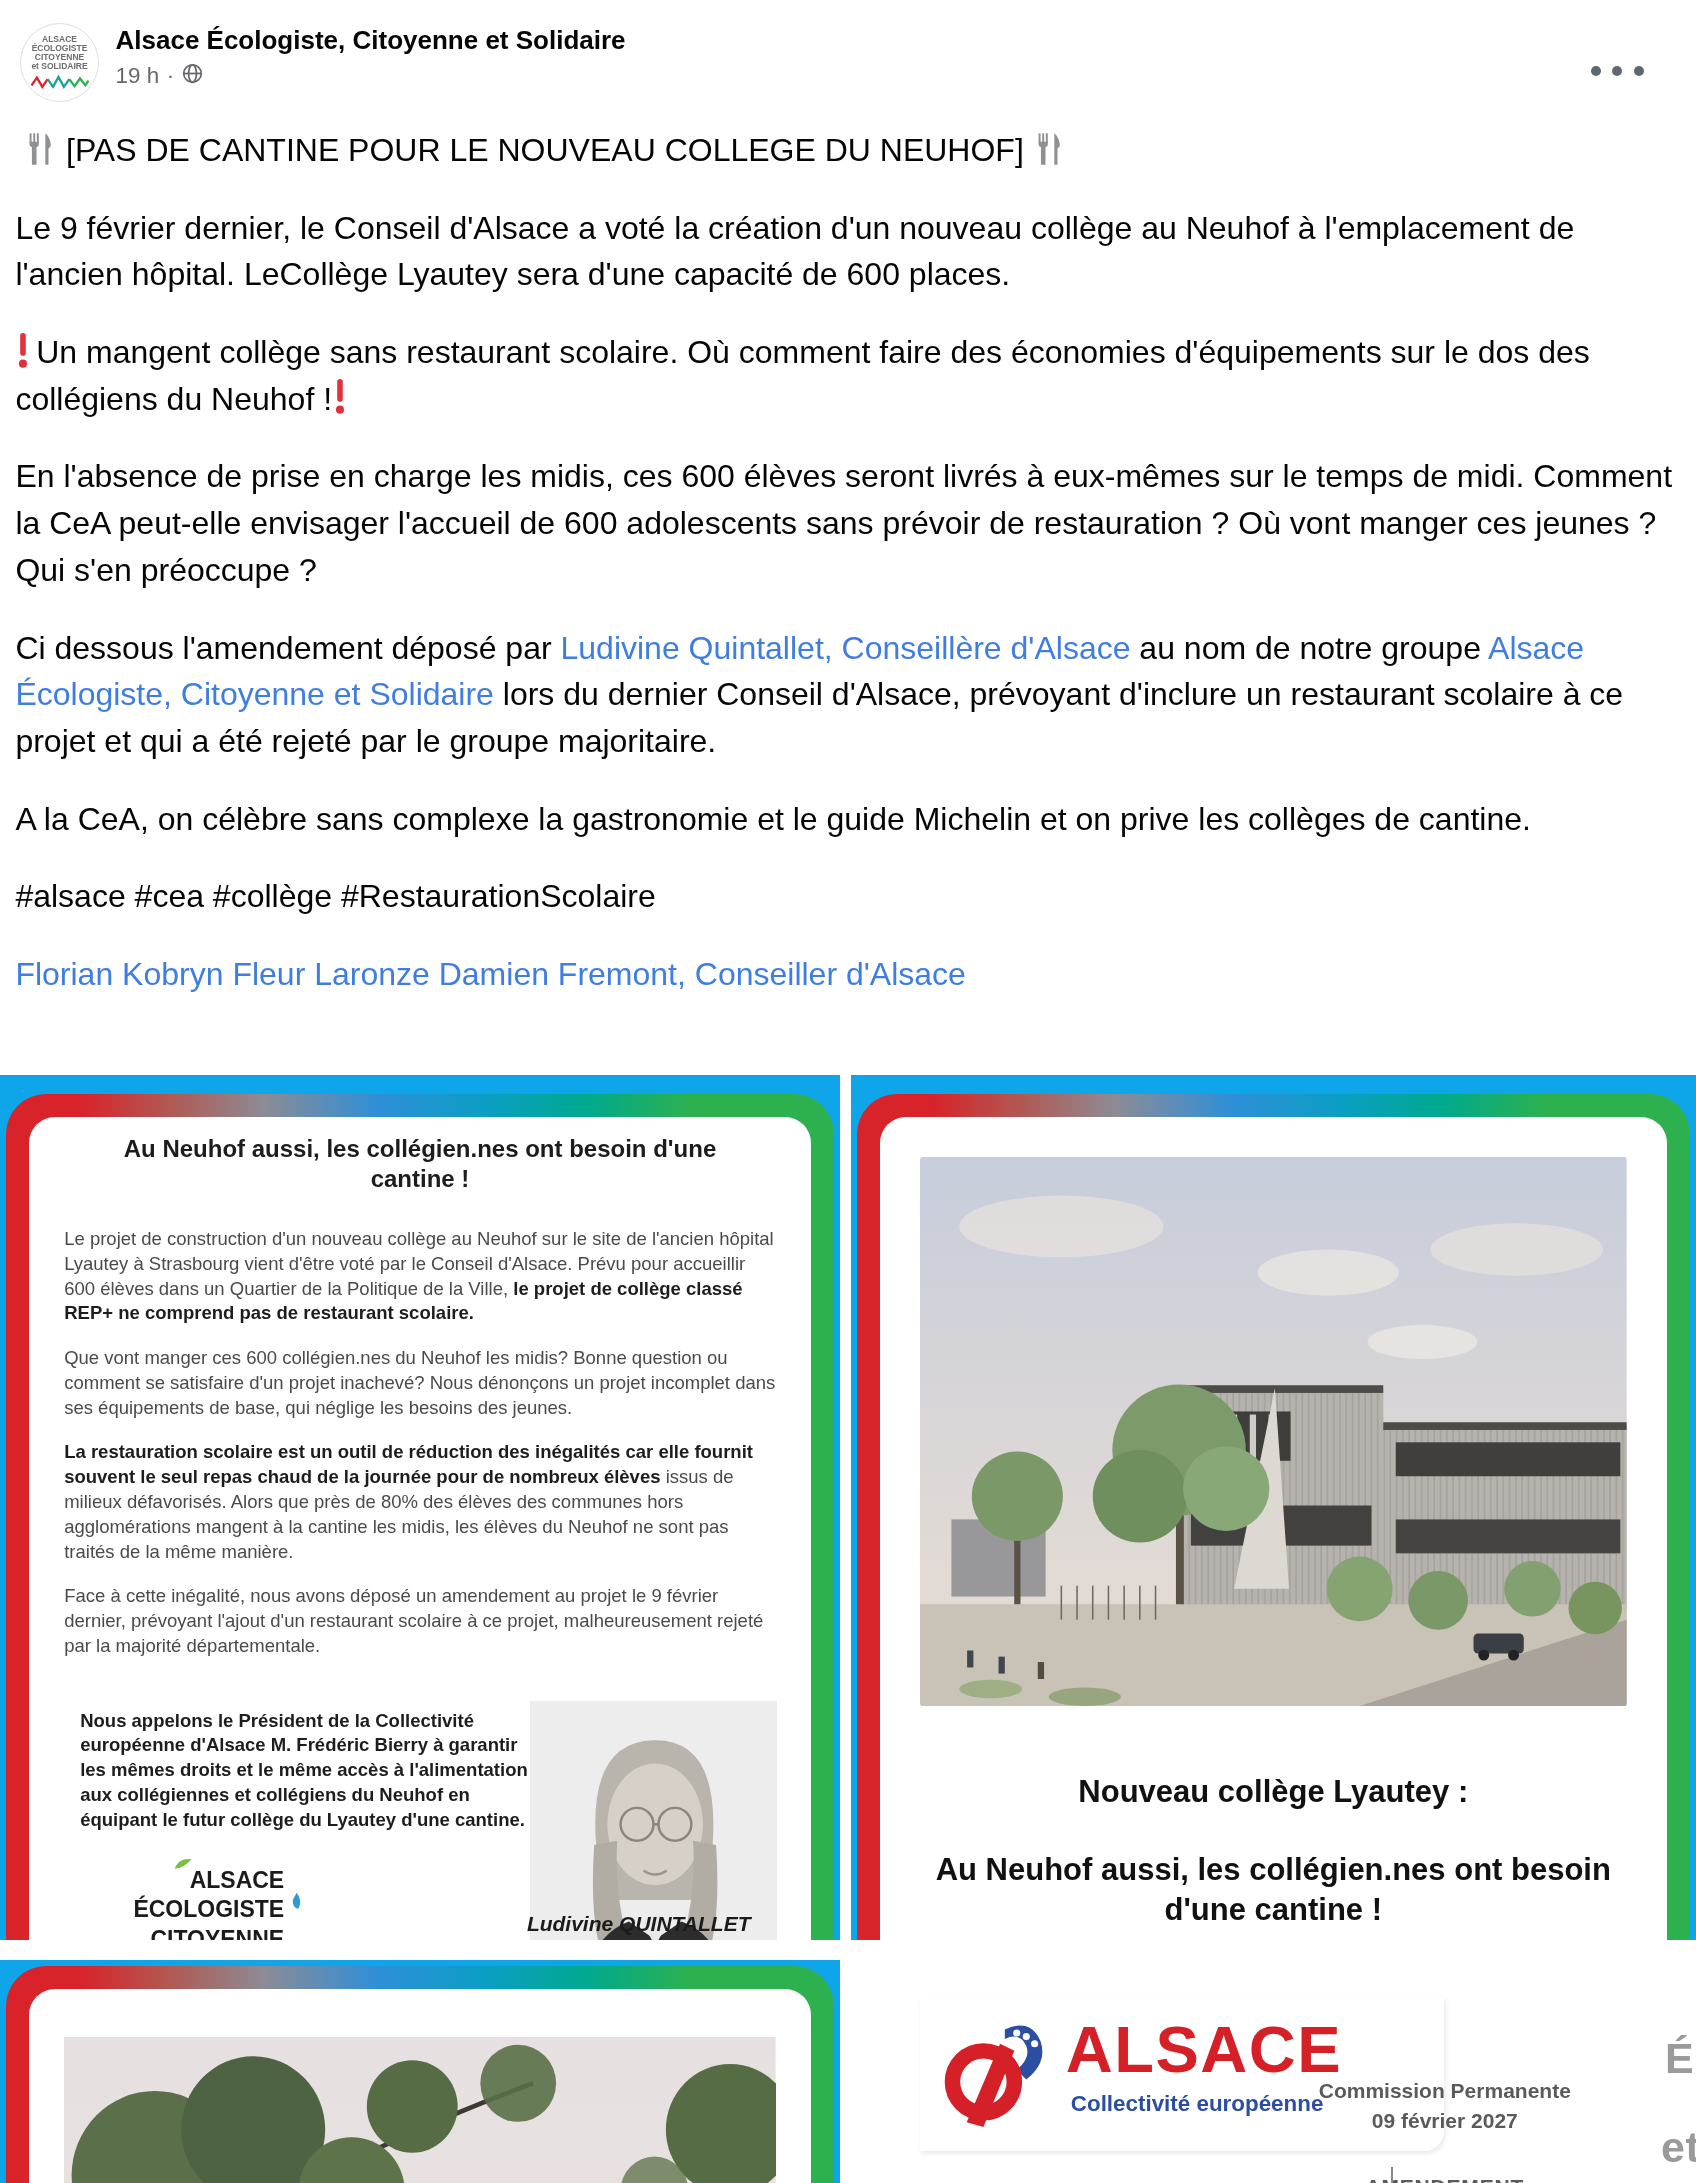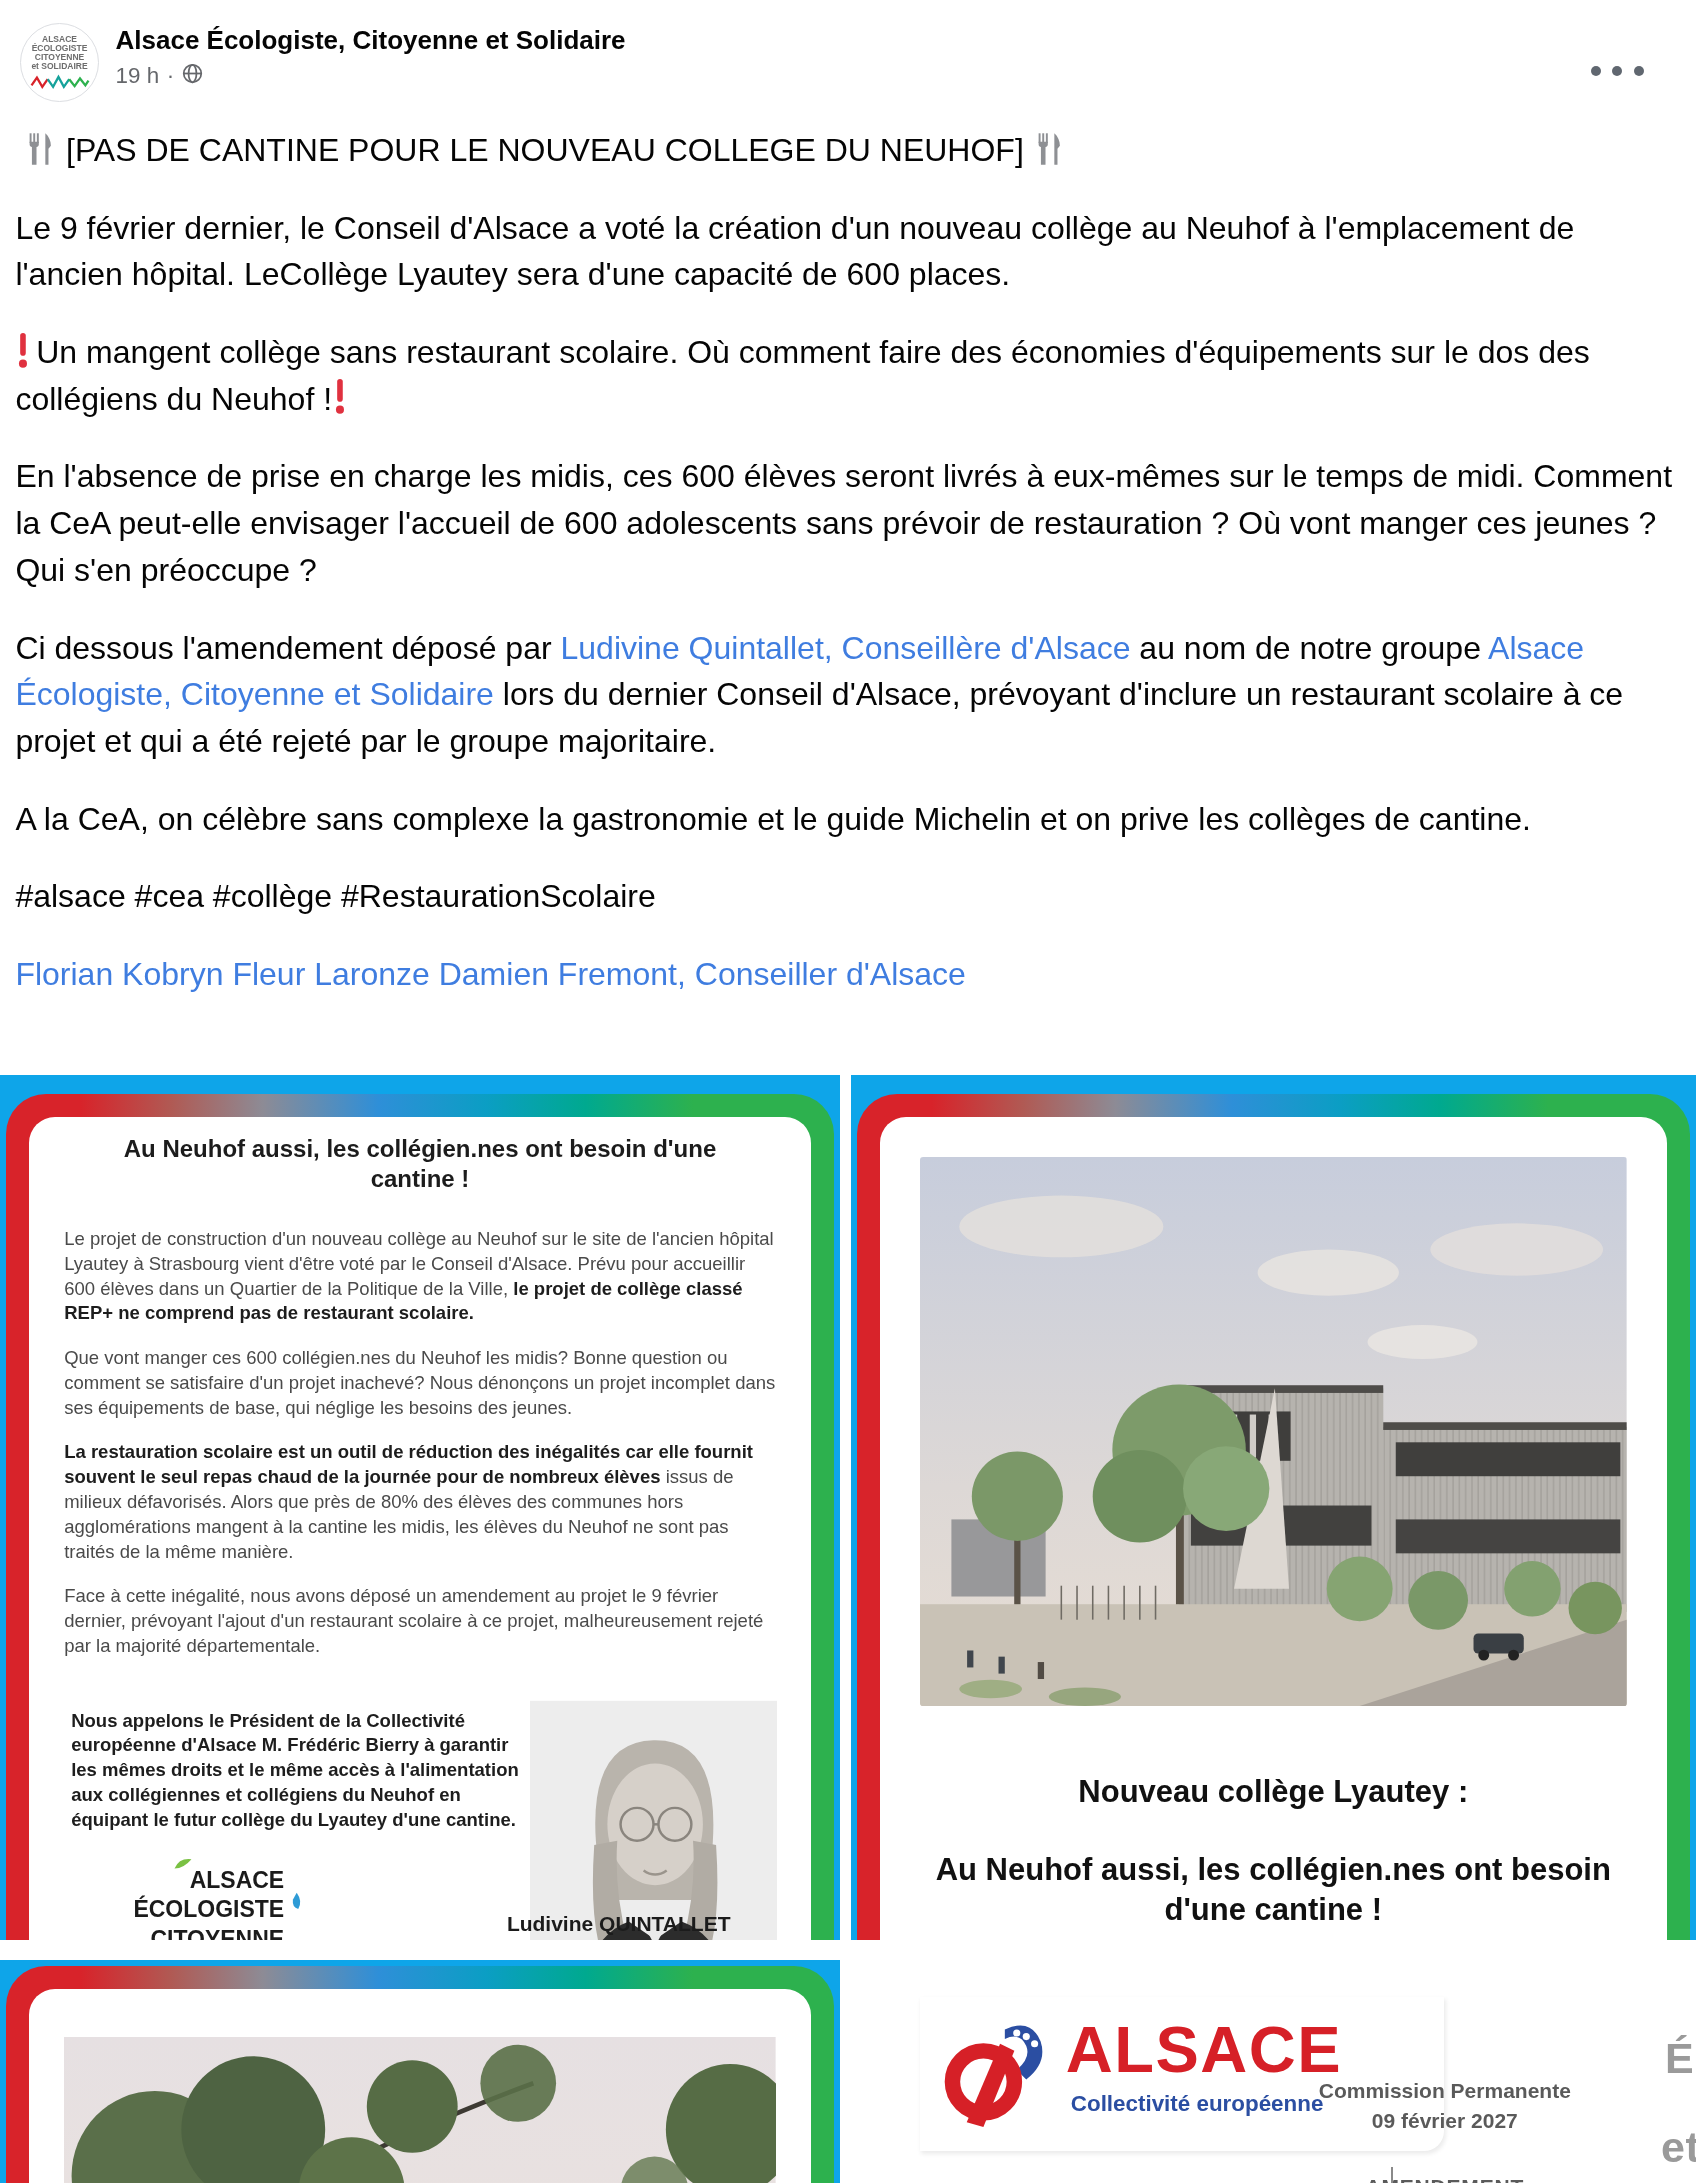--- a/index.html
+++ b/index.html
@@ -39,28 +39,28 @@
   .gframe.row2 { top:6.2px; }
   .gframe-inner { position:absolute; left:23px; right:23px; top:23px; bottom:0;
     background:#fff; border-radius:26px 26px 0 0; overflow:hidden; }
 
   
   .flyer { padding:17px 35px 0 35px; color:#4a4a4a; font-size:18.5px; line-height:1.34; position:relative; height:100%; }
   .flyer-title { font-size:24px; font-weight:800; color:#1c1c1c; text-align:center; line-height:1.28;
     max-width:617px; margin:0 auto 32px auto; }
   .flyer p { margin-bottom:20px; max-width:717px; }
   .flyer b { color:#1d1d1d; }
-  .flyer-p5 { position:absolute; left:42px; top:592px; width:463px; font-weight:800; color:#1d1d1d; }
+  .flyer-p5 { position:absolute; left:51px; top:592px; width:463px; font-weight:800; color:#1d1d1d; }
   .flyer-photo { position:absolute; left:501px; top:583px; width:247px; height:331px; }
   .flyer-logo { position:absolute; left:31px; top:749px; width:224px; text-align:right;
     font-size:23px; font-weight:800; color:#1b1b1b; line-height:1.3; }
   .flyer-logo .accent-leaf { position:absolute; right:91px; top:-9.3px; }
   .flyer-logo .accent-drop { position:absolute; right:-20px; top:26px; }
-  .flyer-caption { position:absolute; left:412px; top:793px; width:355px; text-align:center;
-    font-size:21px; font-weight:800; color:#1b1b1b; }
+  .flyer-caption { position:absolute; left:432px; top:793px; width:355px; text-align:center;
+    font-size:21px; font-weight:800; color:#1b1b1b;font-style:italic; }
 
   
   .render-photo { margin:40px 40px 0 40px; height:549px; border-radius:3.1px; overflow:hidden; }
   .render-cap1 { margin-top:68px; text-align:center; font-size:31px; font-weight:800; color:#111; }
   .render-cap2 { margin:40px auto 0 auto; max-width:678px; text-align:center; font-size:31px;
     font-weight:800; color:#111; line-height:1.3; }
 
   
   .trees-photo { margin:48px 35px 0 35px; height:401px; }
 

